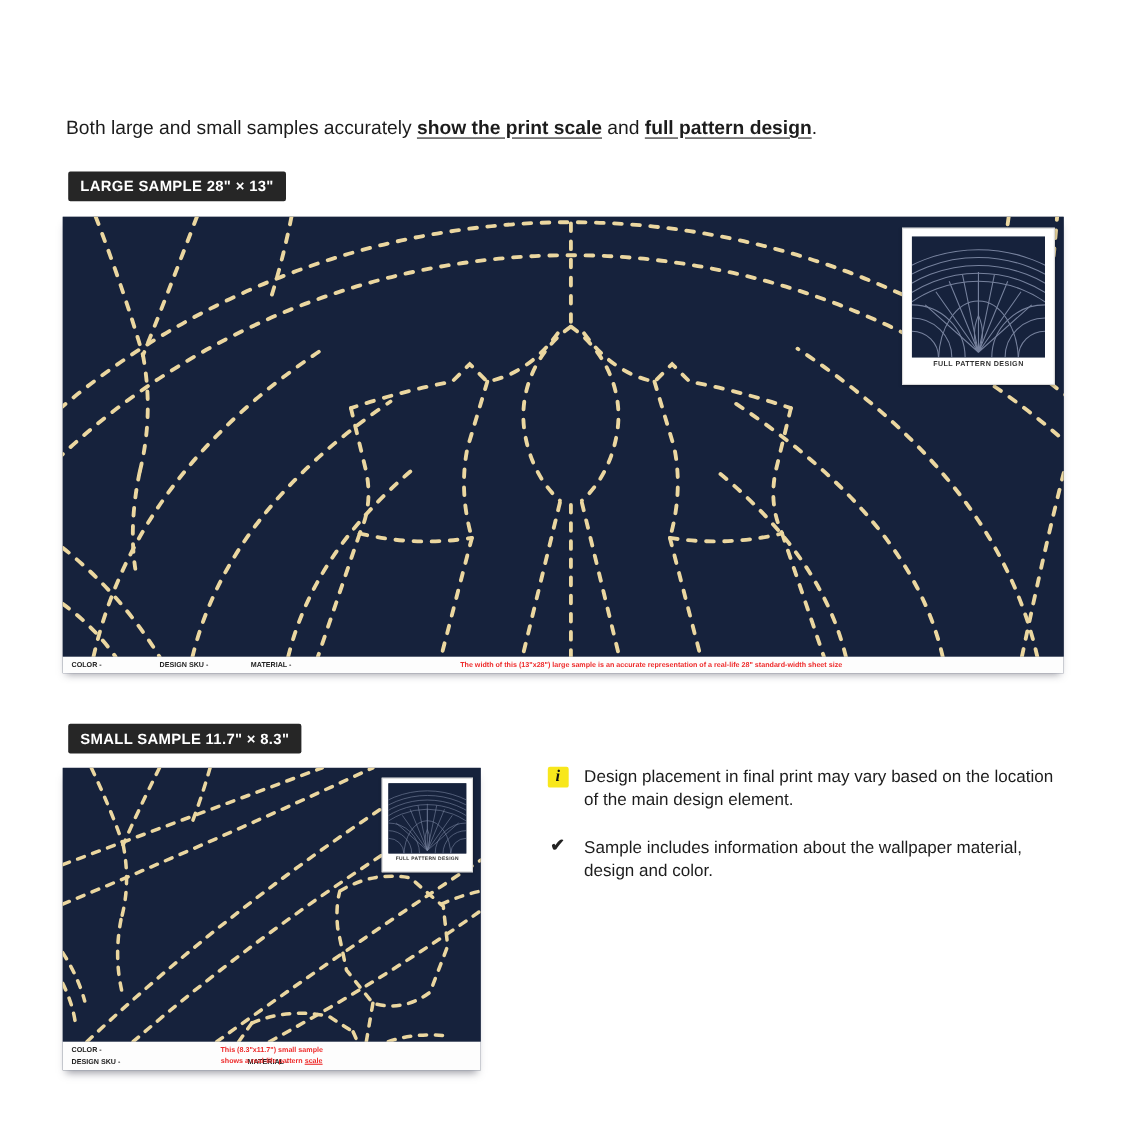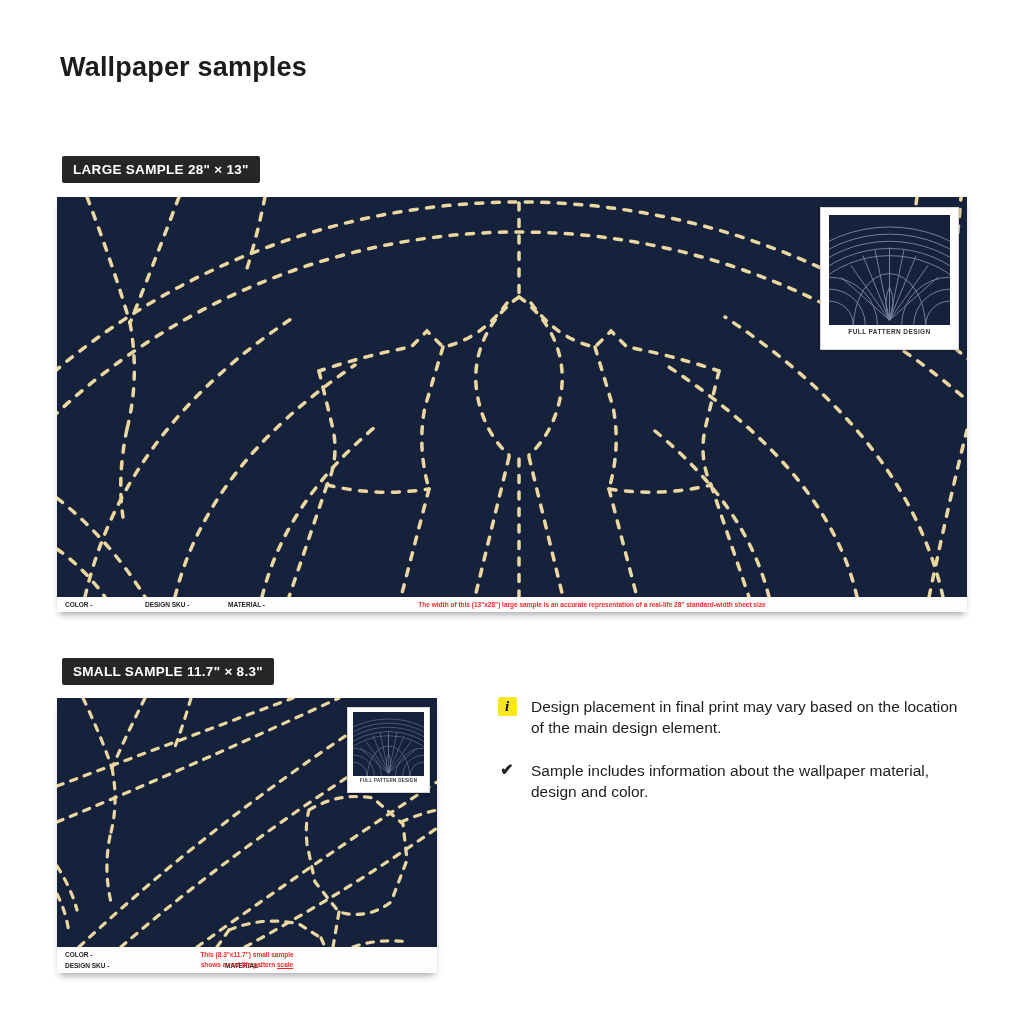--- a/index.html
+++ b/index.html
@@ -69,22 +69,24 @@
           <path d="M 0 72 A 20 20 0 0 1 20 92 M 0 62 A 30 30 0 0 1 30 92 M 0 52 A 40 40 0 0 1 40 92"></path>
           <path d="M 80 92 A 20 20 0 0 1 100 72 M 70 92 A 30 30 0 0 1 100 62 M 60 92 A 40 40 0 0 1 100 52"></path>
           <path d="M 50 88 L 10 52 M 50 88 L 18 42 M 50 88 L 28 34 M 50 88 L 38 29 M 50 88 L 50 27 M 50 88 L 62 29 M 50 88 L 72 34 M 50 88 L 82 42 M 50 88 L 90 52"></path>
           <ellipse cx="50" cy="95" rx="30" ry="46"></ellipse>
           <path d="M 50 88 Q 44 74 50 60 Q 56 74 50 88 M 50 60 L 50 34"></path>
         </g>
       </symbol>
     </defs>
   </svg>
 
-  <div class="page-title">Wallpaper samples</div>
-
+
+  <div class="intro">
+    <span>Both large and small samples accurately </span><span class="em">show the print scale</span><span> and </span><span class="em">full pattern design</span><span>.</span>
+  </div>
 
   <div class="badge badge-large">LARGE SAMPLE 28" × 13"</div>
 
   <div class="sample sample-large">
     <svg class="pattern" width="910" height="400" viewBox="0 0 910 400" preserveAspectRatio="none">
       <rect x="0" y="0" width="910" height="400" fill="#16223C"></rect>
       <g fill="none" stroke="#EBD7A0" stroke-width="3.5" stroke-linecap="round" stroke-dasharray="7 9.5">
 
         <ellipse cx="462" cy="705" rx="712" ry="700"></ellipse>
         <ellipse cx="462" cy="705" rx="676" ry="670"></ellipse>

